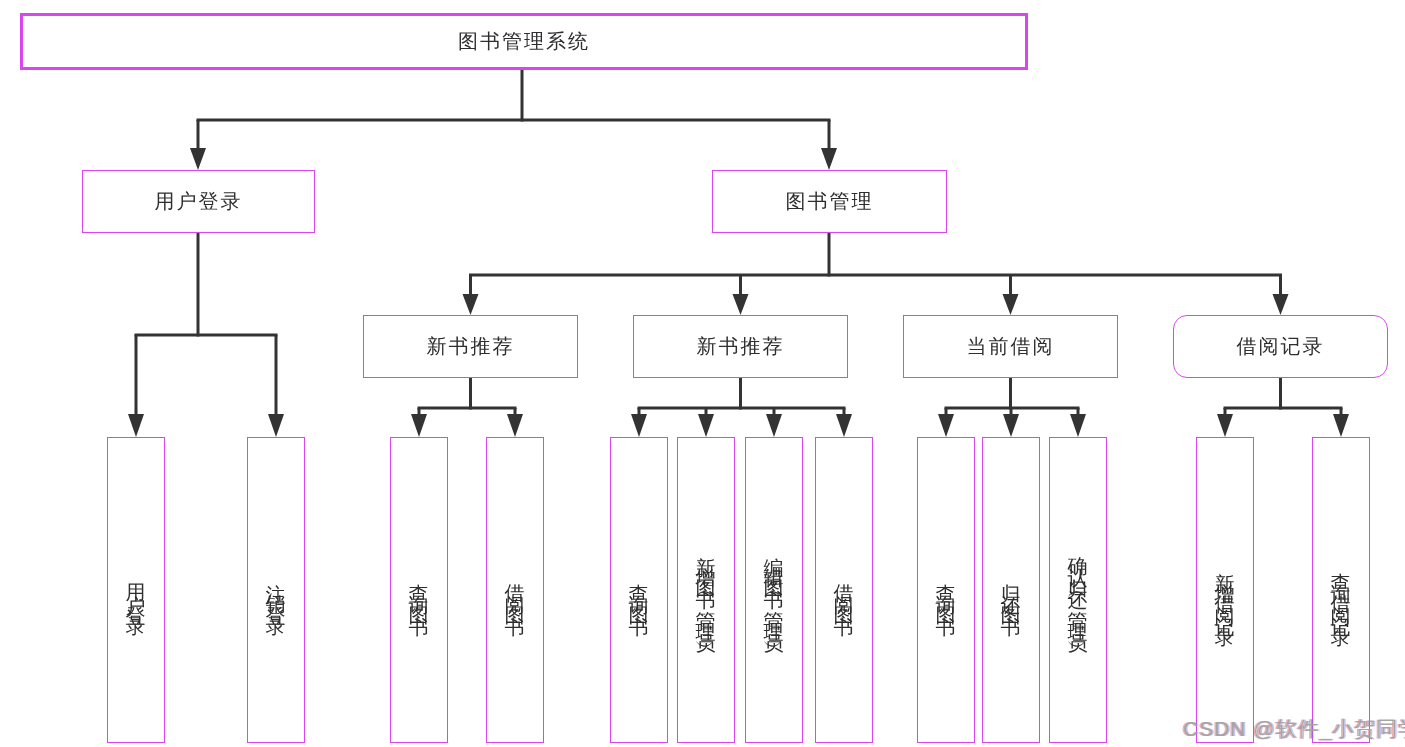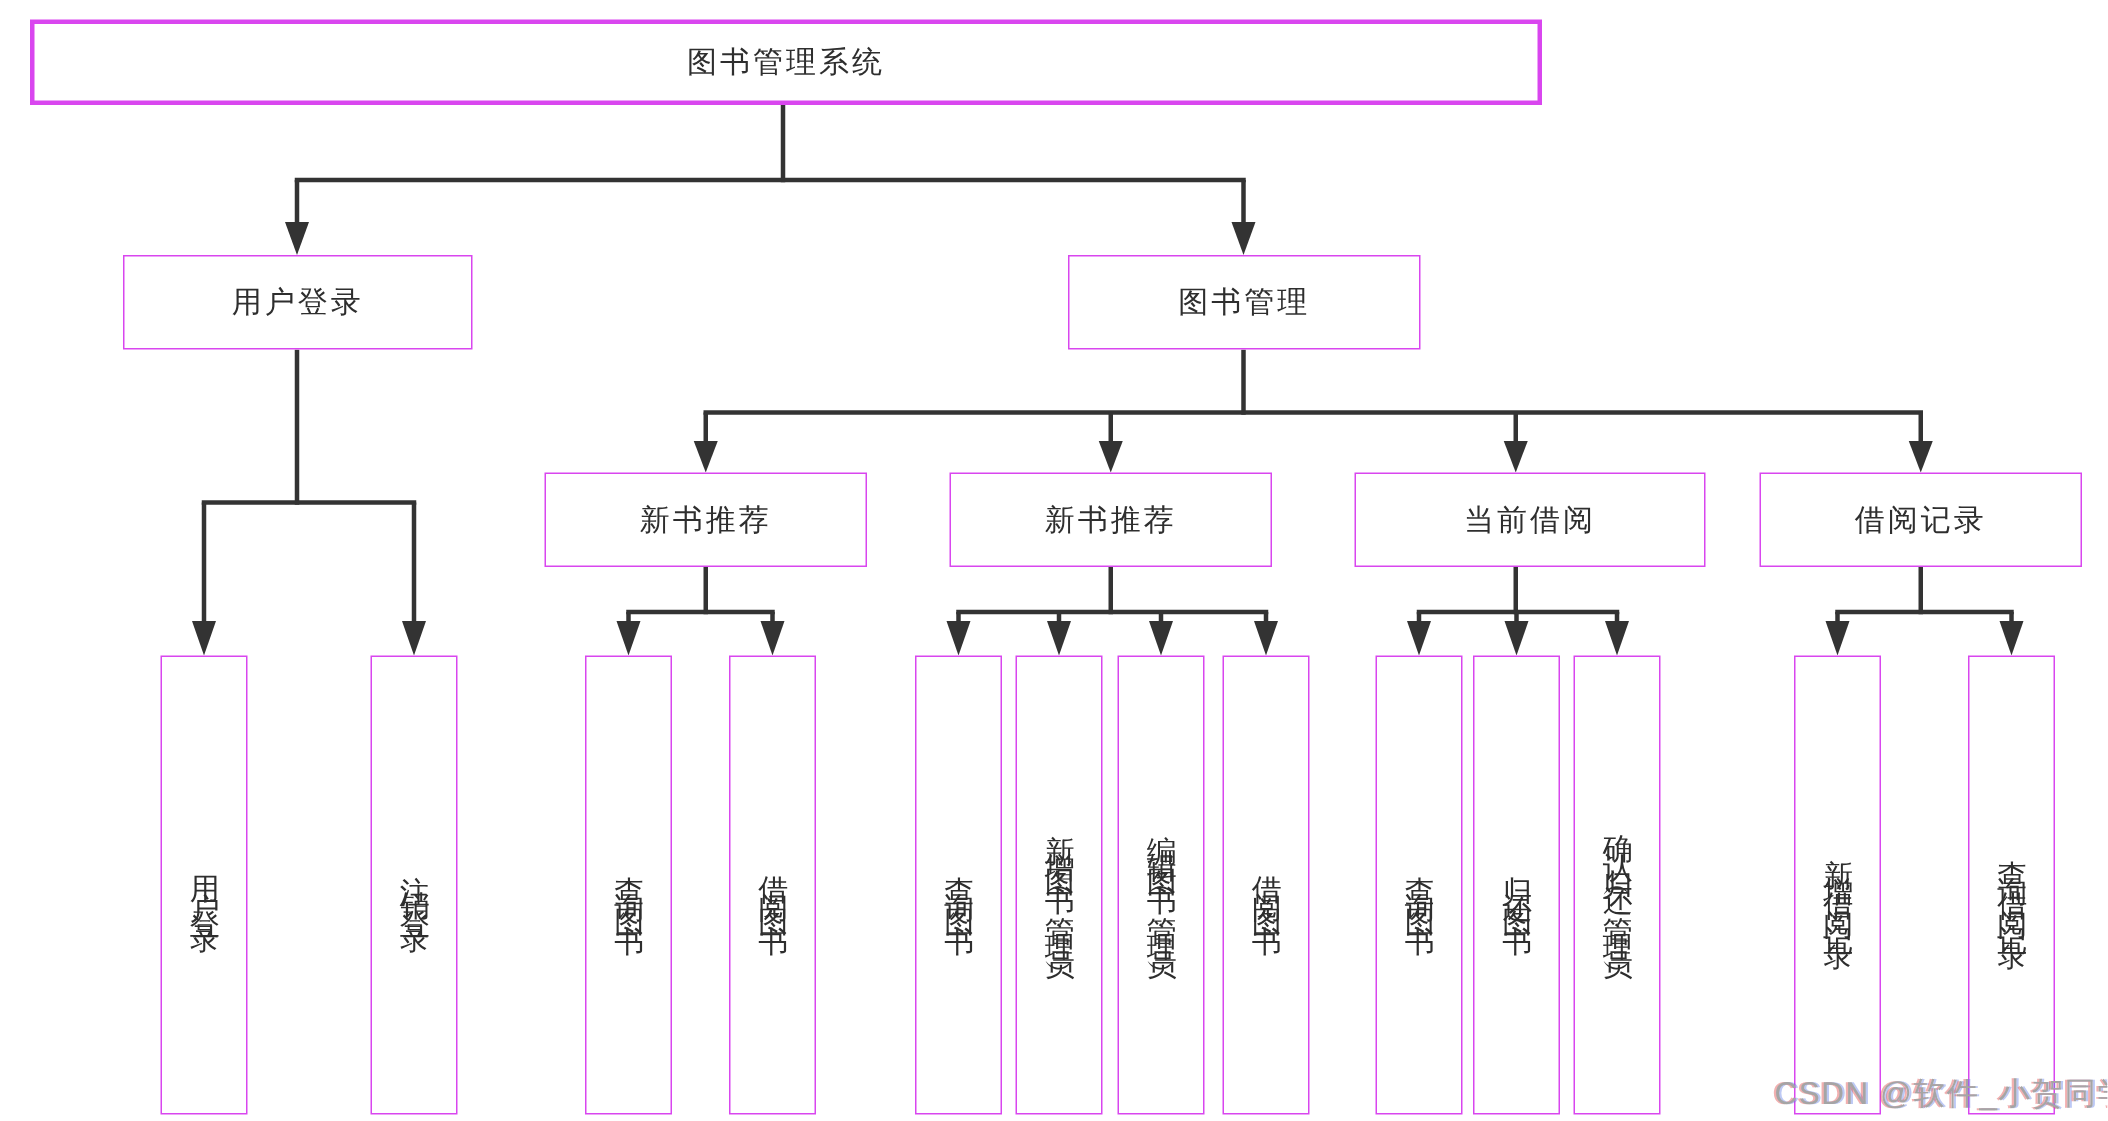--- a/index.html
+++ b/index.html
@@ -150,24 +150,24 @@
   <div class="node hbox" style="left:363px; top:315px; width:215px;">
     <span>新书推荐</span>
   </div>
 
   <div class="node hbox" style="left:712px; top:170px; width:235px;">
     <span>图书管理</span>
   </div>
   <div class="node hbox" style="left:633px; top:315px; width:215px;">
     <span>新书推荐</span>
   </div>
-  <div class="node hbox" style="left:903px; top:315px; width:234px;">
+  <div class="node hbox" style="left:903px; top:315px; width:215px;">
     <span>当前借阅</span>
   </div>
-  <div class="node hbox" style="left:1173px; top:315px; width:215px;">
+  <div class="node hbox" style="left:1173px; top:315px; width:215px;border-radius:14px;">
     <span>借阅记录</span>
   </div>
 
   <div class="node vbox" style="left:107px;">
     <span class="vtext">用户登录</span>
   </div>
   <div class="node vbox" style="left:247px;">
     <span class="vtext">注销登录</span>
   </div>
 

